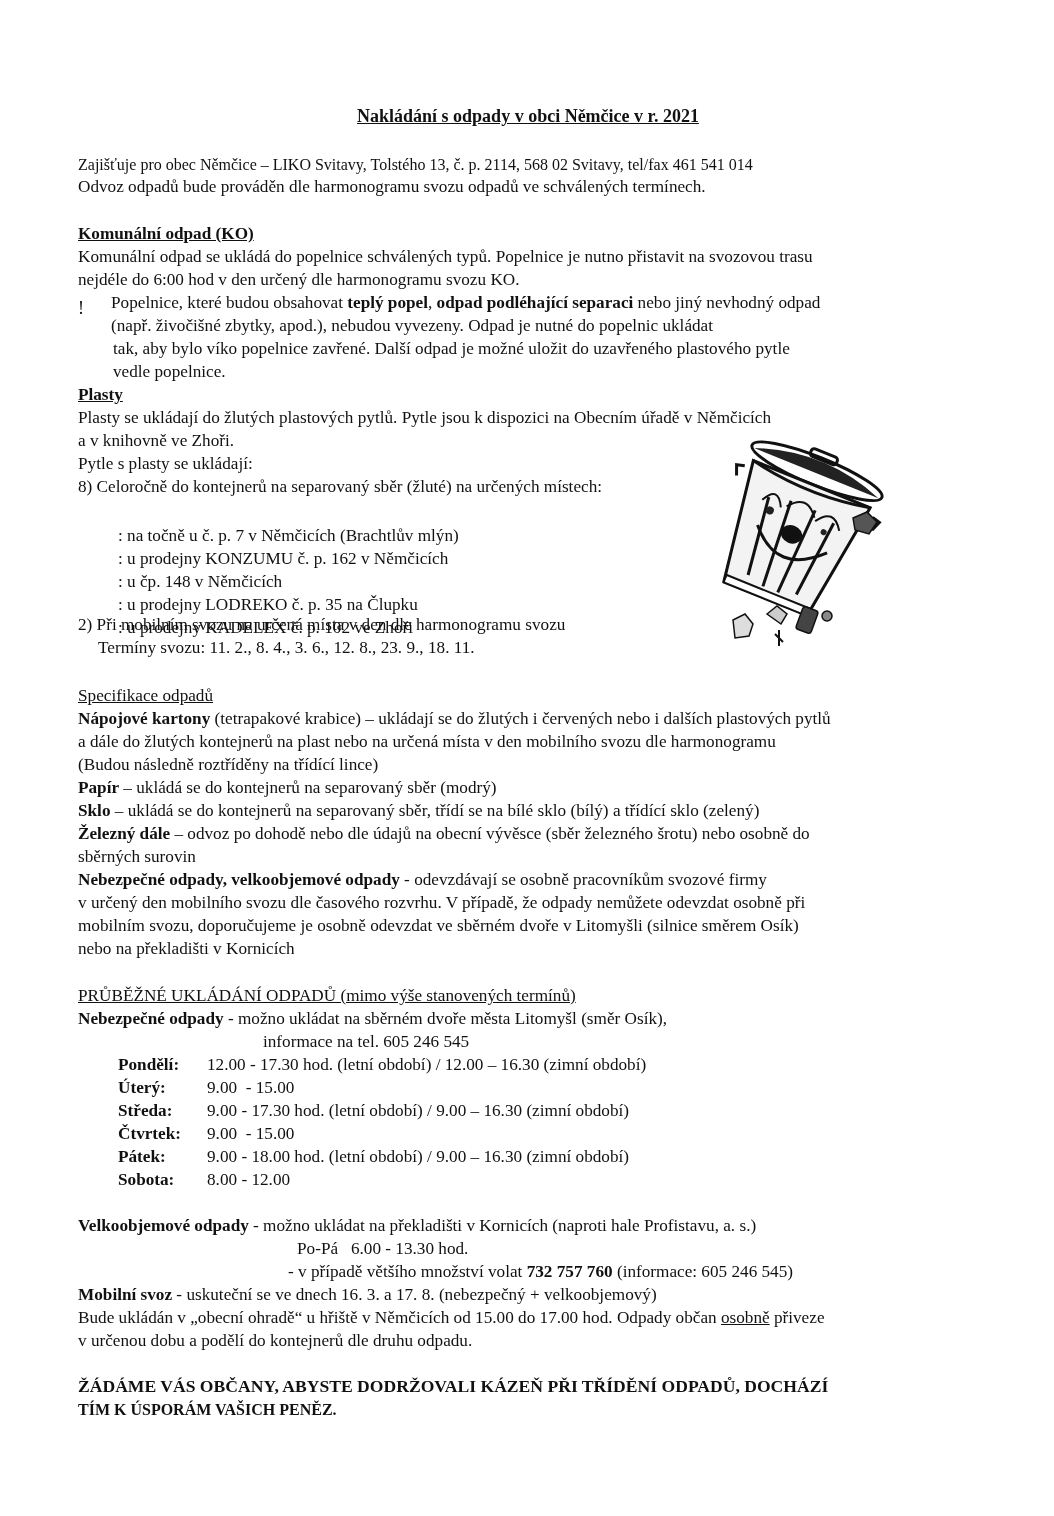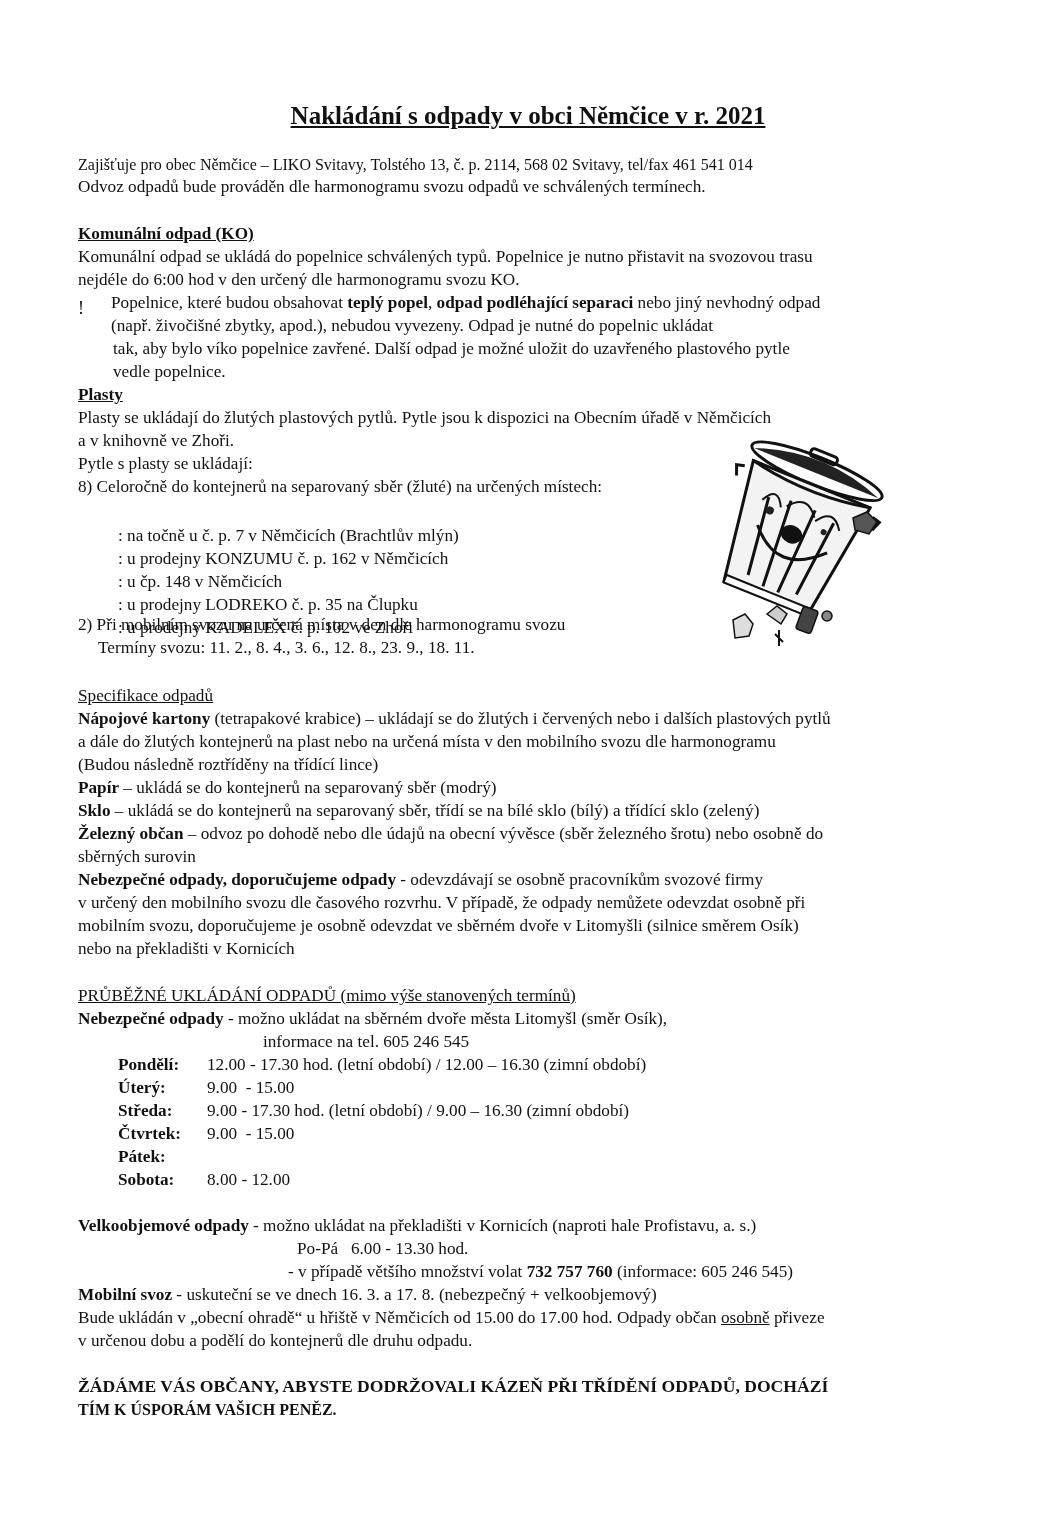--- a/index.html
+++ b/index.html
@@ -4,21 +4,21 @@
 <style>
   html, body { margin: 0; padding: 0; background: #ffffff; }
   body {
     width: 1054px; height: 1516px; position: relative; overflow: hidden;
     font-family: "Liberation Serif", "DejaVu Serif", serif;
     color: #111111; font-size: 17.2px; line-height: 23px;
   }
   .page { position: absolute; left: 78px; top: 0; width: 900px; }
   .title {
     position: absolute; left: 160px; top: 100px; width: 580px; text-align: center;
-    font-weight: bold; font-size: 25px; text-decoration: underline; line-height: 32px;
+    font-weight: bold; font-size: 18px; text-decoration: underline; line-height: 32px;
   }
   .line { position: absolute; left: 0; white-space: nowrap; }
   .small { font-size: 16px; }
   .u { text-decoration: underline; }
   b { font-weight: bold; }
   .excl { position: absolute; left: 0; top: 297px; font-size: 18px; }
   .ind1 { left: 33px; }
   .ind1b { left: 35px; }
   .ind2 { left: 40px; margin-top: 26px; }
   .ind3 { left: 20px; }
@@ -57,23 +57,23 @@
   <div class="line ind2" style="top:590px">: u prodejny KADELEX č. p. 102 ve Zhoři</div>
   <div class="line" style="top:613px">2) Při mobilním svozu na určená místa v den dle harmonogramu svozu</div>
   <div class="line ind3" style="top:636px">Termíny svozu: 11. 2., 8. 4., 3. 6., 12. 8., 23. 9., 18. 11.</div>
 
   <div class="line u" style="top:684px">Specifikace odpadů</div>
   <div class="line" style="top:707px"><b>Nápojové kartony</b><span> (tetrapakové krabice) – ukládají se do žlutých i červených nebo i dalších plastových pytlů</span></div>
   <div class="line" style="top:730px">a dále do žlutých kontejnerů na plast nebo na určená místa v den mobilního svozu dle harmonogramu</div>
   <div class="line" style="top:753px">(Budou následně roztříděny na třídící lince)</div>
   <div class="line" style="top:776px"><b>Papír</b><span> – ukládá se do kontejnerů na separovaný sběr (modrý)</span></div>
   <div class="line" style="top:799px"><b>Sklo</b><span> – ukládá se do kontejnerů na separovaný sběr, třídí se na bílé sklo (bílý) a třídící sklo (zelený)</span></div>
-  <div class="line" style="top:822px"><b>Železný občan</b><span> – odvoz po dohodě nebo dle údajů na obecní vývěsce (sběr železného šrotu) nebo osobně do</span></div>
+  <div class="line" style="top:822px"><b>Železný dále</b><span> – odvoz po dohodě nebo dle údajů na obecní vývěsce (sběr železného šrotu) nebo osobně do</span></div>
   <div class="line" style="top:845px">sběrných surovin</div>
-  <div class="line" style="top:868px"><b>Nebezpečné odpady, doporučujeme odpady</b><span> - odevzdávají se osobně pracovníkům svozové firmy</span></div>
+  <div class="line" style="top:868px"><b>Nebezpečné odpady, velkoobjemové odpady</b><span> - odevzdávají se osobně pracovníkům svozové firmy</span></div>
   <div class="line" style="top:891px">v určený den mobilního svozu dle časového rozvrhu. V případě, že odpady nemůžete odevzdat osobně při</div>
   <div class="line" style="top:914px">mobilním svozu, doporučujeme je osobně odevzdat ve sběrném dvoře v Litomyšli (silnice směrem Osík)</div>
   <div class="line" style="top:937px">nebo na překladišti v Kornicích</div>
 
   <div class="line u" style="top:984px">PRŮBĚŽNÉ UKLÁDÁNÍ ODPADŮ (mimo výše stanovených termínů)</div>
   <div class="line" style="top:1007px"><b>Nebezpečné odpady</b><span> - možno ukládat na sběrném dvoře města Litomyšl (směr Osík),</span></div>
   <div class="line" style="top:1030px;left:185px">informace na tel. 605 246 545</div>
 
   <div>
     <div style="position:absolute;top:1053px;left:0;width:800px;height:23px">
@@ -87,20 +87,21 @@
     <div style="position:absolute;top:1099px;left:0;width:800px;height:23px">
       <span class="day">Středa:</span>
       <span class="hrs">9.00 - 17.30 hod. (letní období) / 9.00 – 16.30 (zimní období)</span>
     </div>
     <div style="position:absolute;top:1122px;left:0;width:800px;height:23px">
       <span class="day">Čtvrtek:</span>
       <span class="hrs" style="white-space:pre">9.00  - 15.00</span>
     </div>
     <div style="position:absolute;top:1145px;left:0;width:800px;height:23px">
       <span class="day">Pátek:</span>
+      <span class="hrs">9.00 - 18.00 hod. (letní období) / 9.00 – 16.30 (zimní období)</span>
     </div>
     <div style="position:absolute;top:1168px;left:0;width:800px;height:23px">
       <span class="day">Sobota:</span>
       <span class="hrs">8.00 - 12.00</span>
     </div>
   </div>
 
   <div class="line" style="top:1214px"><b>Velkoobjemové odpady</b><span> - možno ukládat na překladišti v Kornicích (naproti hale Profistavu, a. s.)</span></div>
   <div class="line" style="top:1237px;left:219px;white-space:pre">Po-Pá   6.00 - 13.30 hod.</div>
   <div class="line" style="top:1260px;left:210px"><span>- v případě většího množství volat </span><b>732 757 760</b><span> (informace: 605 246 545)</span></div>

